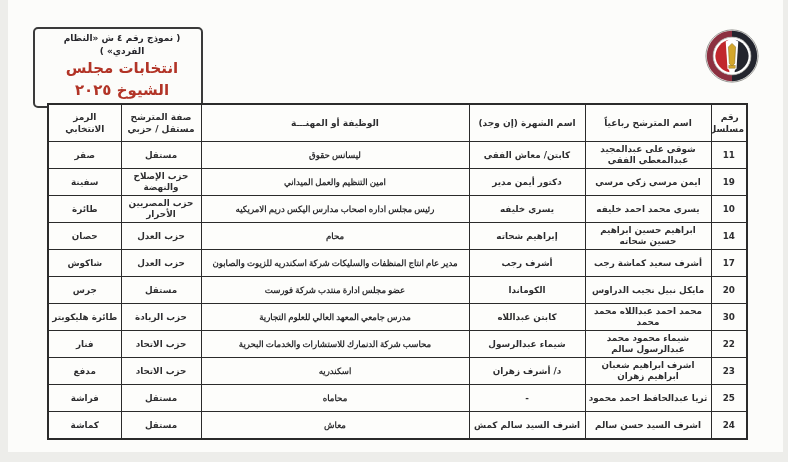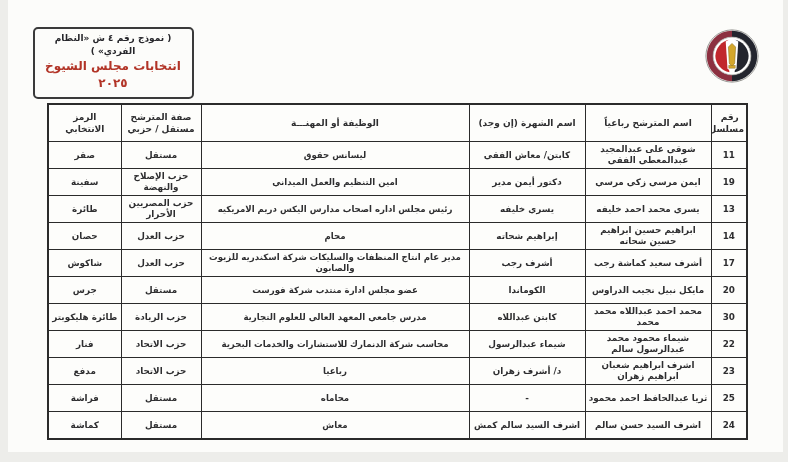--- a/index.html
+++ b/index.html
@@ -9,25 +9,25 @@
     font-family:"DejaVu Sans", sans-serif;
   }
   .page {
     position:absolute; top:0; left:8px; right:5px; bottom:10px;
     background:#fcfcfa;
   }
   
   .form-box {
     position:absolute; top:27px; left:25px; width:150px;
     border:2px solid #3a3a3a; border-radius:5px;
-    padding:3px 4px 4px 3px; text-align:center; direction:rtl;
+    padding:3px 4px 4px 12px; text-align:center; direction:rtl;
     background:#fcfcfa;
   }
   .form-box .l1 { font-size:9px; font-weight:bold; color:#26262b; line-height:1.45; }
-  .form-box .l2 { font-size:12px; font-weight:bold; color:#b23427; line-height:1.45; }
+  .form-box .l2 { font-size:15px; font-weight:bold; color:#b23427; line-height:1.45; }
   
   .emblem { position:absolute; top:29px; right:24px; width:54px; height:54px; }
   
   .doc-title {
     position:absolute; top:78px; left:0; width:100%;
     text-align:center; direction:rtl;
     color:#a93226; font-size:16px; font-weight:bold;
     letter-spacing:0.2px;
   }
   
@@ -37,21 +37,21 @@
     border:2px solid #2b2b2b; background:#fdfdfb;
   }
   .candidates th, .candidates td {
     border:1px solid #2b2b2b;
     font-weight:bold; color:#2e2e30;
     text-align:center; vertical-align:middle;
     padding:1px 3px; overflow:hidden;
   }
   .candidates th { height:34px; font-size:9px; line-height:1.35; }
   .candidates td { height:24px; font-size:8.8px; line-height:1.25; }
-  .candidates td.job-cell { font-size:8.6px; }
+  .candidates td.job-cell { font-size:8.6px;font-family:Liberation Serif, serif; }
 </style>
 </head>
 <body>
 
 <div class="page">
 
   <div class="form-box">
     <div class="l1">( نموذج رقم ٤ ش «النظام الفردي» )</div>
     <div class="l2">انتخابات مجلس الشيوخ ٢٠٢٥</div>
   </div>
@@ -108,21 +108,21 @@
         </tr>
         <tr>
           <td>19</td>
           <td>ايمن مرسي زكي مرسي</td>
           <td>دكتور أيمن مدير</td>
           <td class="job-cell">امين التنظيم والعمل الميداني</td>
           <td>حزب الإصلاح والنهضة</td>
           <td>سفينة</td>
         </tr>
         <tr>
-          <td>13</td>
+          <td>10</td>
           <td>يسري محمد احمد خليفه</td>
           <td>يسري خليفه</td>
           <td class="job-cell">رئيس مجلس اداره اصحاب مدارس اليكس دريم الامريكيه</td>
           <td>حزب المصريين الأحرار</td>
           <td>طائرة</td>
         </tr>
         <tr>
           <td>14</td>
           <td>ابراهيم حسين ابراهيم حسين شحاته</td>
           <td>إبراهيم شحاته</td>
@@ -159,21 +159,21 @@
           <td>شيماء محمود محمد عبدالرسول سالم</td>
           <td>شيماء عبدالرسول</td>
           <td class="job-cell">محاسب شركة الدنمارك للاستشارات والخدمات البحرية</td>
           <td>حزب الاتحاد</td>
           <td>فنار</td>
         </tr>
         <tr>
           <td>23</td>
           <td>اشرف ابراهيم شعبان ابراهيم زهران</td>
           <td>د/ أشرف زهران</td>
-          <td class="job-cell">رباعيا</td>
+          <td class="job-cell">اسكندريه</td>
           <td>حزب الاتحاد</td>
           <td>مدفع</td>
         </tr>
         <tr>
           <td>25</td>
           <td>ثريا عبدالحافظ احمد محمود</td>
           <td>-</td>
           <td class="job-cell">محاماه</td>
           <td>مستقل</td>
           <td>فراشة</td>

